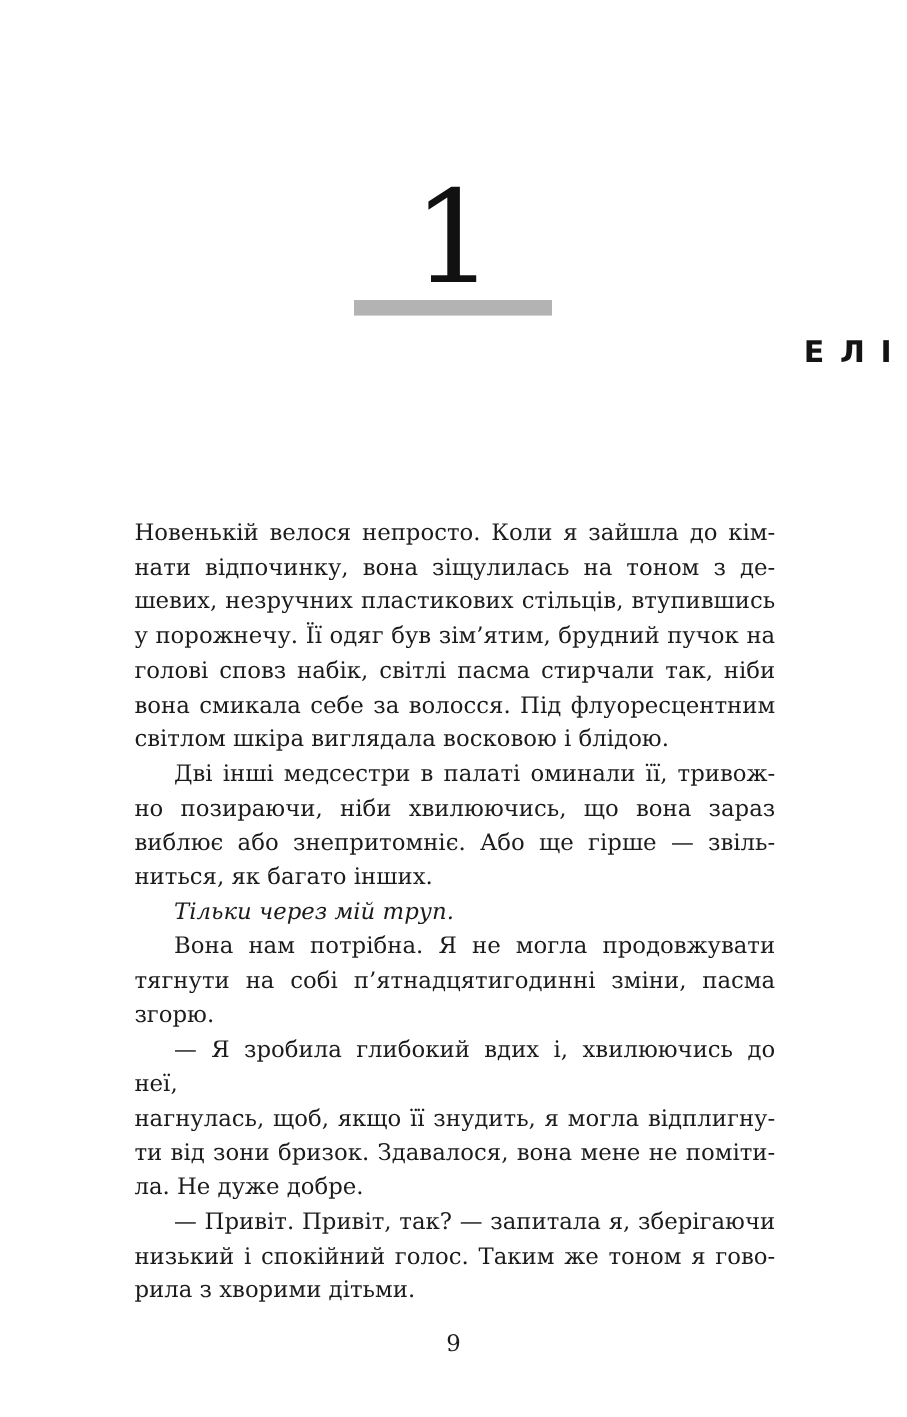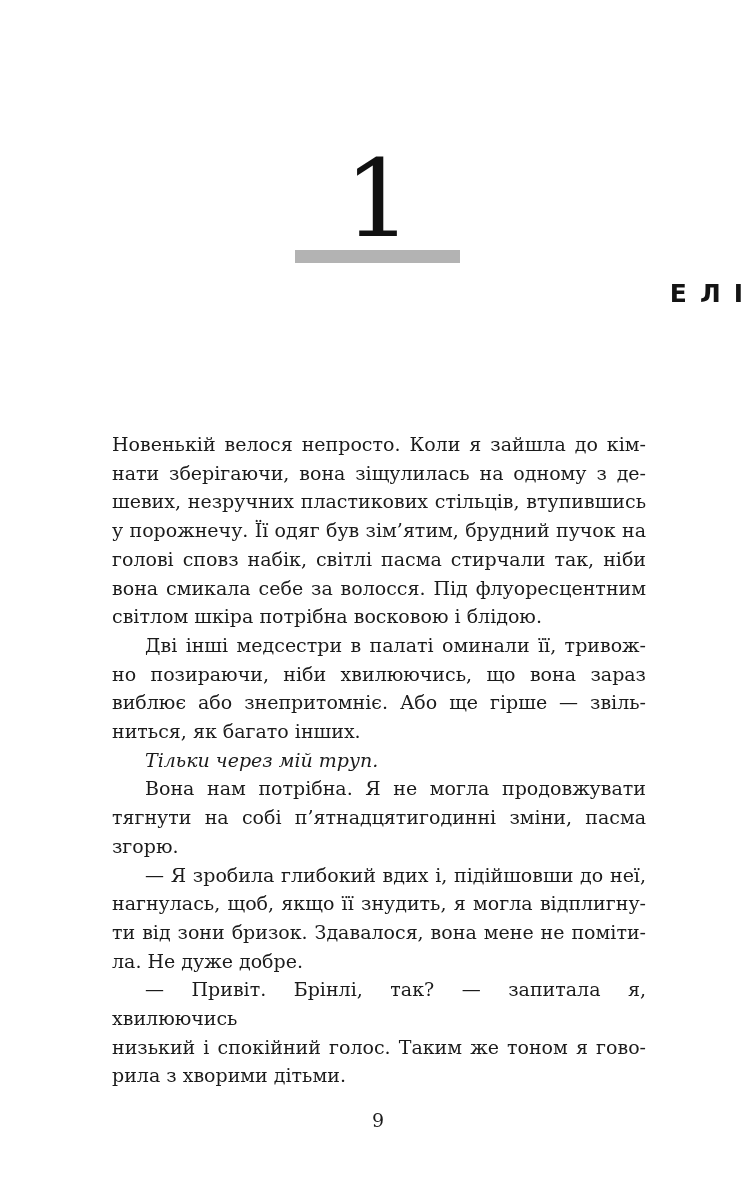--- a/index.html
+++ b/index.html
@@ -95,54 +95,54 @@
   <header>
     <div class="ch-num">1</div>
     <div class="ch-bar"></div>
     <div class="ch-title">ЕЛІ</div>
   </header>
 
   <main class="text-col">
 
     <p class="para">
       <span class="line">Новенькій велося непросто. Коли я зайшла до кім-</span>
-      <span class="line">нати зберігаючи, вона зіщулилась на одному з де-</span>
+      <span class="line">нати відпочинку, вона зіщулилась на тоном з де-</span>
       <span class="line">шевих, незручних пластикових стільців, втупившись</span>
       <span class="line">у порожнечу. Її одяг був зім’ятим, брудний пучок на</span>
       <span class="line">голові сповз набік, світлі пасма стирчали так, ніби</span>
       <span class="line">вона смикала себе за волосся. Під флуоресцентним</span>
-      <span class="line last">світлом шкіра потрібна восковою і блідою.</span>
+      <span class="line last">світлом шкіра виглядала восковою і блідою.</span>
     </p>
 
     <p class="para">
       <span class="line ind">Дві інші медсестри в палаті оминали її, тривож-</span>
       <span class="line">но позираючи, ніби хвилюючись, що вона зараз</span>
       <span class="line">виблює або знепритомніє. Або ще гірше — звіль-</span>
       <span class="line last">ниться, як багато інших.</span>
     </p>
 
     <p class="para italic">
       <span class="line ind last">Тільки через мій труп.</span>
     </p>
 
     <p class="para">
       <span class="line ind">Вона нам потрібна. Я не могла продовжувати</span>
       <span class="line">тягнути на собі п’ятнадцятигодинні зміни, пасма</span>
       <span class="line last">згорю.</span>
     </p>
 
     <p class="para">
-      <span class="line ind">— Я зробила глибокий вдих і, підійшовши до неї,</span>
+      <span class="line ind">— Я зробила глибокий вдих і, хвилюючись до неї,</span>
       <span class="line">нагнулась, щоб, якщо її знудить, я могла відплигну-</span>
       <span class="line">ти від зони бризок. Здавалося, вона мене не поміти-</span>
       <span class="line last">ла. Не дуже добре.</span>
     </p>
 
     <p class="para">
-      <span class="line ind">— Привіт. Брінлі, так? — запитала я, хвилюючись</span>
+      <span class="line ind">— Привіт. Привіт, так? — запитала я, зберігаючи</span>
       <span class="line">низький і спокійний голос. Таким же тоном я гово-</span>
       <span class="line last">рила з хворими дітьми.</span>
     </p>
 
   </main>
 
   <footer>
     <div class="page-num">9</div>
   </footer>
 

